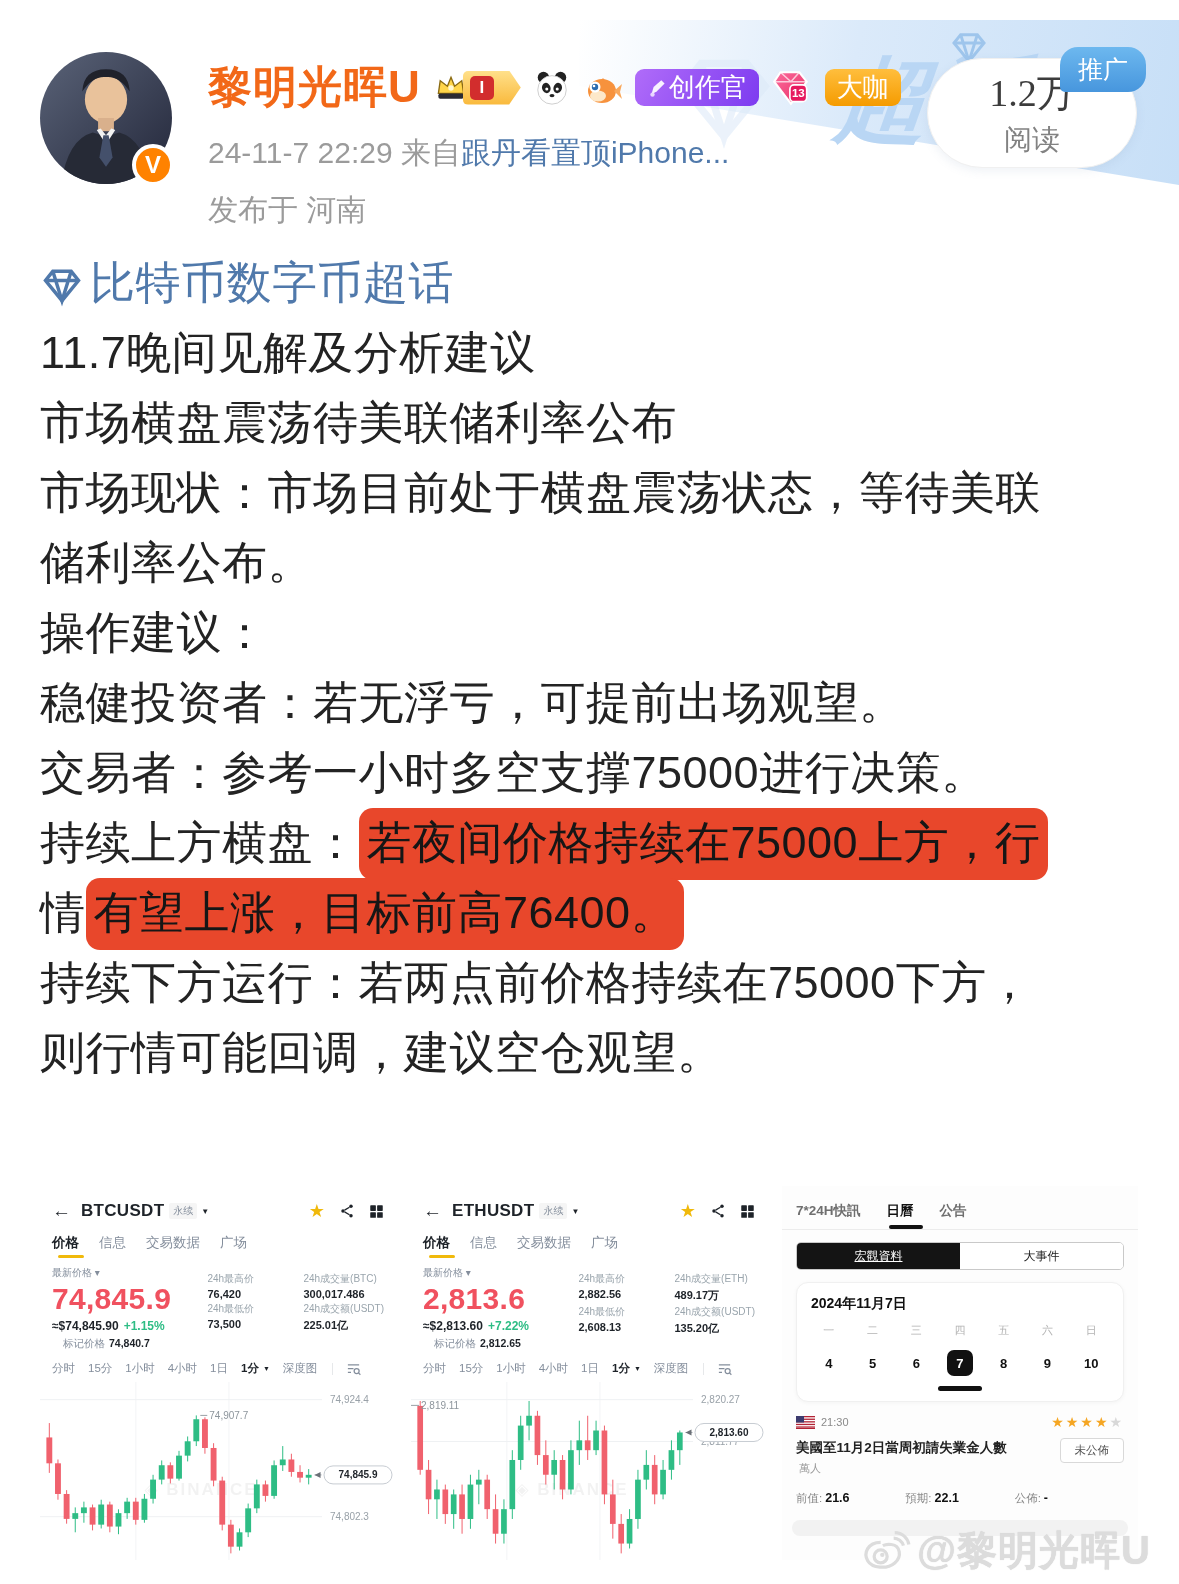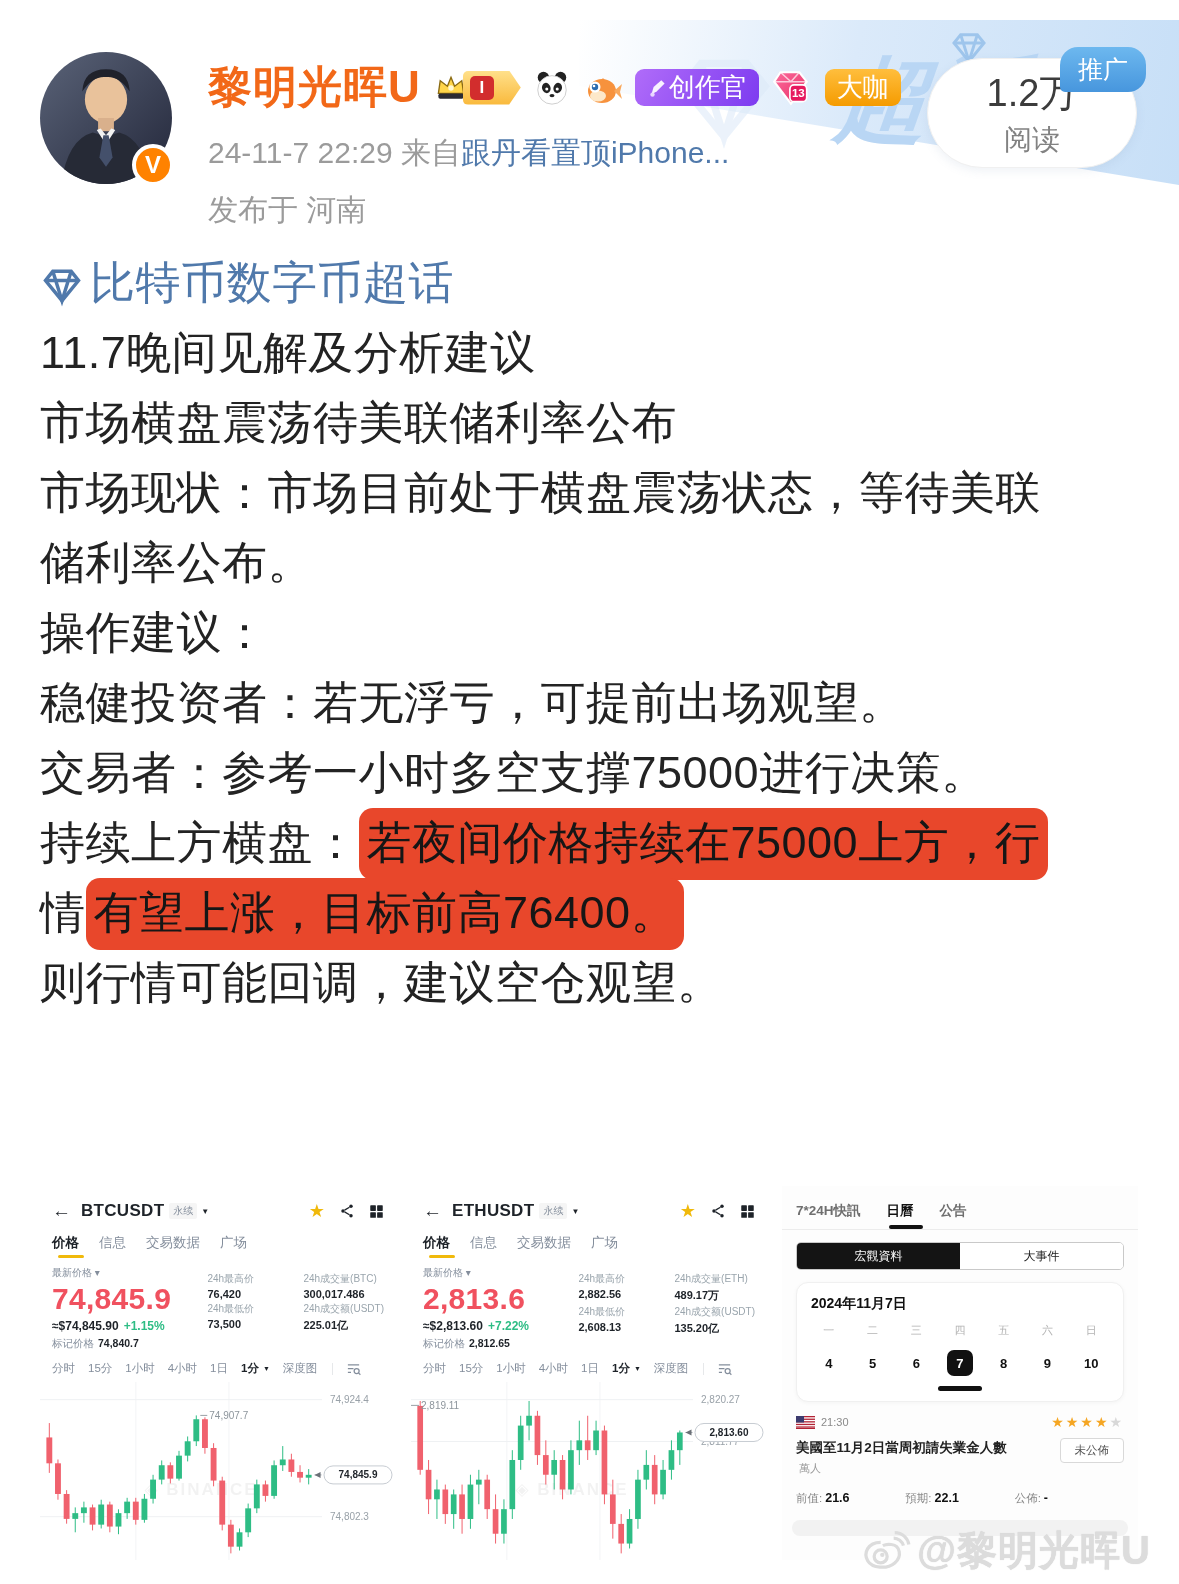--- a/index.html
+++ b/index.html
@@ -38,21 +38,21 @@
   .crown-plaque{ display:inline-flex; align-items:center; }
   .plaque{ width:58px; height:34px; margin-left:-6px; background:linear-gradient(180deg,#ffe08a,#f9b93c);
     clip-path:polygon(0 0,80% 0,100% 50%,80% 100%,0 100%); border-radius:5px;
     display:flex; align-items:center; padding-left:7px; }
   .plaque-i{ width:24px; height:24px; background:#d22d2d; border-radius:5px; color:#fff;
     font-size:17px; font-weight:bold; display:flex; align-items:center; justify-content:center; }
   .meta-row{ margin-top:16px; font-size:30px; color:var(--meta_gray,#9b9b9b); }
   .meta-row .src-link{ color:var(--link_blue,#5079ab); text-decoration:none; }
   .read-pill{ position:absolute; top:58px; right:42px; width:210px; height:110px; background:#fff;
     border:1px solid #f0f0f0; border-radius:55px; box-shadow:0 3px 10px rgba(120,150,180,.12);
-    display:flex; flex-direction:column; align-items:center; justify-content:center; z-index:3; }
+    display:flex; flex-direction:column; align-items:center; justify-content:center; z-index:3;font-family:Liberation Serif, serif; }
   .read-num{ font-size:38px; color:#3c3c3c; }
   .read-label{ font-size:28px; color:#828282; margin-top:2px; }
   .promo-tag{ position:absolute; top:-12px; right:-10px; padding:6px 18px; font-size:25px; color:#fff;
     background:linear-gradient(180deg,#6db8ef,var(--promo_blue,#4796dd));
     border-radius:18px 18px 18px 5px; }
 
   
   .post-body{ position:absolute; top:248px; left:40px; right:38px; z-index:2;
     font-size:45px; color:var(--text_dark,#232323); letter-spacing:.5px; }
   .post-line{ height:70px; line-height:70px; white-space:nowrap; }
@@ -73,21 +73,21 @@
   .pnl-tabs{ display:flex; gap:20px; padding:12px 12px 0 12px; font-size:13.5px; color:#848e9c; }
   .pnl-tab.active{ color:#1e2329; font-weight:bold; position:relative; padding-bottom:6px; }
   .pnl-tab.active::after{ content:""; position:absolute; left:6px; bottom:0; width:26px; height:3px;
     border-radius:2px; background:var(--accent_yellow,#f0b90b); }
   .price-sec{ display:flex; padding:8px 12px 0 12px; }
   .price-left{ width:47%; }
   .latest-lbl{ font-size:10px; color:#848e9c; }
   .big-price{ font-size:30px; font-weight:bold; color:var(--down_red,#f0515f); margin-top:2px; letter-spacing:.3px; }
   .approx-row{ font-size:12px; margin-top:3px; font-weight:bold; color:#1e2329; }
   .approx-row .chg{ color:var(--up_green,#2ebd85); margin-left:5px; }
-  .mark-row{ font-size:10.5px; margin-top:4px; color:#848e9c; }
+  .mark-row{ font-size:10.5px; margin-top:4px; color:#848e9c;margin-left:11px; }
   .mark-row b{ color:#1e2329; margin-left:4px; }
   .stat-grid{ flex:1; display:grid; grid-template-columns:86px 1fr; column-gap:10px; row-gap:2px;
     align-content:start; padding-top:6px; }
   .stat-lbl{ font-size:10px; color:#9aa5ad; white-space:nowrap; }
   .stat-val{ font-size:11px; font-weight:bold; color:#1e2329; white-space:nowrap; }
   .tf-row{ display:flex; align-items:center; gap:13px; padding:10px 12px 4px 12px; font-size:11.5px; color:#848e9c; }
   .tf-sel{ color:#1e2329; font-weight:bold; }
   .tf-caret{ font-size:7px; color:#1e2329; margin-left:-9px; }
   .tf-div{ width:1px; height:12px; background:#e6e8ea; margin-left:2px; }
   .chart-mount{ display:block; margin-top:2px; }
@@ -95,21 +95,21 @@
   
   .cal{ background:#fdfdfd; }
   .cal-tabs{ display:flex; gap:26px; padding:16px 14px 0 14px; font-size:13.5px; color:#6f6f6f;
     border-bottom:1px solid #ececec; }
   .cal-tab{ padding-bottom:9px; position:relative; white-space:nowrap;font-weight:bold; }
   .cal-tab.active{ color:#111; font-weight:bold; }
   .cal-tab.active::after{ content:""; position:absolute; left:2px; bottom:0; width:34px; height:4px;
     border-radius:2px; background:#111; }
   .seg{ display:flex; margin:12px 14px 0 14px; height:28px; border-radius:5px; overflow:hidden;
     border:1px solid #c9c9c9; font-size:12px; }
-  .seg-left{ flex:1; background:#141414; color:#fff; display:flex; align-items:center; justify-content:center; }
+  .seg-left{ flex:1; background:#141414; color:#fff; display:flex; align-items:center; justify-content:center;text-decoration:underline; }
   .seg-right{ flex:1; background:#fff; color:#222; display:flex; align-items:center; justify-content:center; }
   .cal-card{ margin:12px 14px 0 14px; background:#fff; border:1px solid #f0f0f0; border-radius:12px;
     padding:12px 10px 8px 10px; box-shadow:0 1px 4px rgba(0,0,0,.04); }
   .cal-date{ font-size:14px; font-weight:bold; color:#111; padding-left:4px; }
   .cal-grid{ display:grid; grid-template-columns:repeat(7,1fr); text-align:center; margin-top:10px; }
   .wd{ font-size:11px; color:#b3b3b3; }
   .cal-grid.days{ margin-top:12px; align-items:center; }
   .day{ font-size:13px; font-weight:bold; color:#111; }
   .day.sel{ width:26px; height:26px; margin:0 auto; background:#111; color:#fff; border-radius:7px;
     display:flex; align-items:center; justify-content:center; }
@@ -260,20 +260,21 @@
     <div id="post-lines">
         <div class="post-line"><span>11.7晚间见解及分析建议</span></div>
         <div class="post-line"><span>市场横盘震荡待美联储利率公布</span></div>
         <div class="post-line"><span>市场现状：市场目前处于横盘震荡状态，等待美联</span></div>
         <div class="post-line"><span>储利率公布。</span></div>
         <div class="post-line"><span>操作建议：</span></div>
         <div class="post-line"><span>稳健投资者：若无浮亏，可提前出场观望。</span></div>
         <div class="post-line"><span>交易者：参考一小时多空支撑75000进行决策。</span></div>
         <div class="post-line"><span>持续上方横盘：</span><span class="hl">若夜间价格持续在75000上方，行</span></div>
         <div class="post-line"><span>情</span><span class="hl">有望上涨，目标前高76400。</span></div>
+        <div class="post-line"><span>持续下方运行：若两点前价格持续在75000下方，</span></div>
         <div class="post-line"><span>则行情可能回调，建议空仓观望。</span></div>
       </div>
   </main>
 
   <section class="media-row">
 
     <div class="panel">
       <div class="pnl-header">
         <span class="back-arrow">←</span>
         <span class="symbol">BTCUSDT</span>

